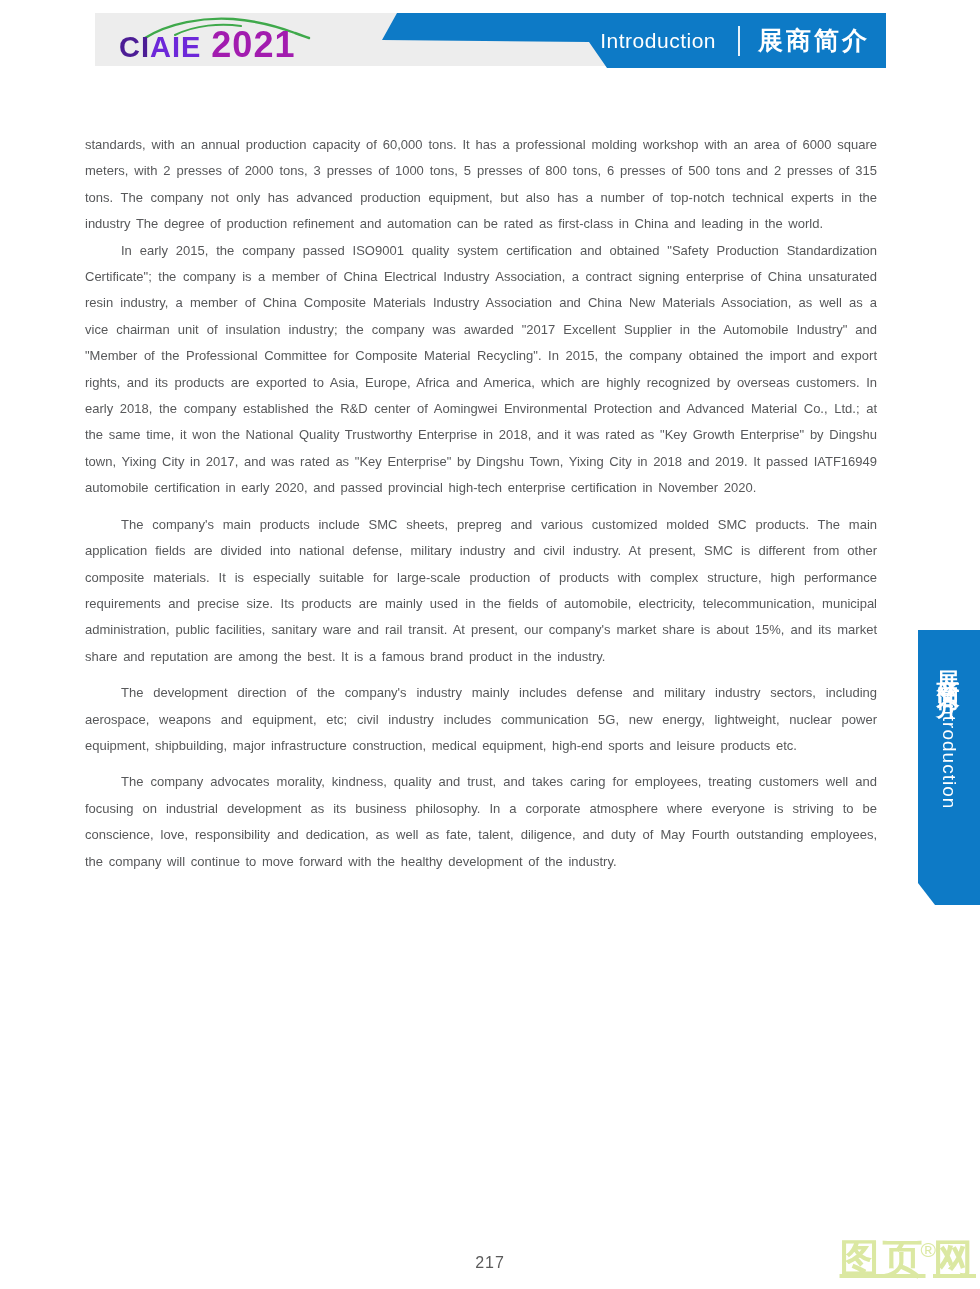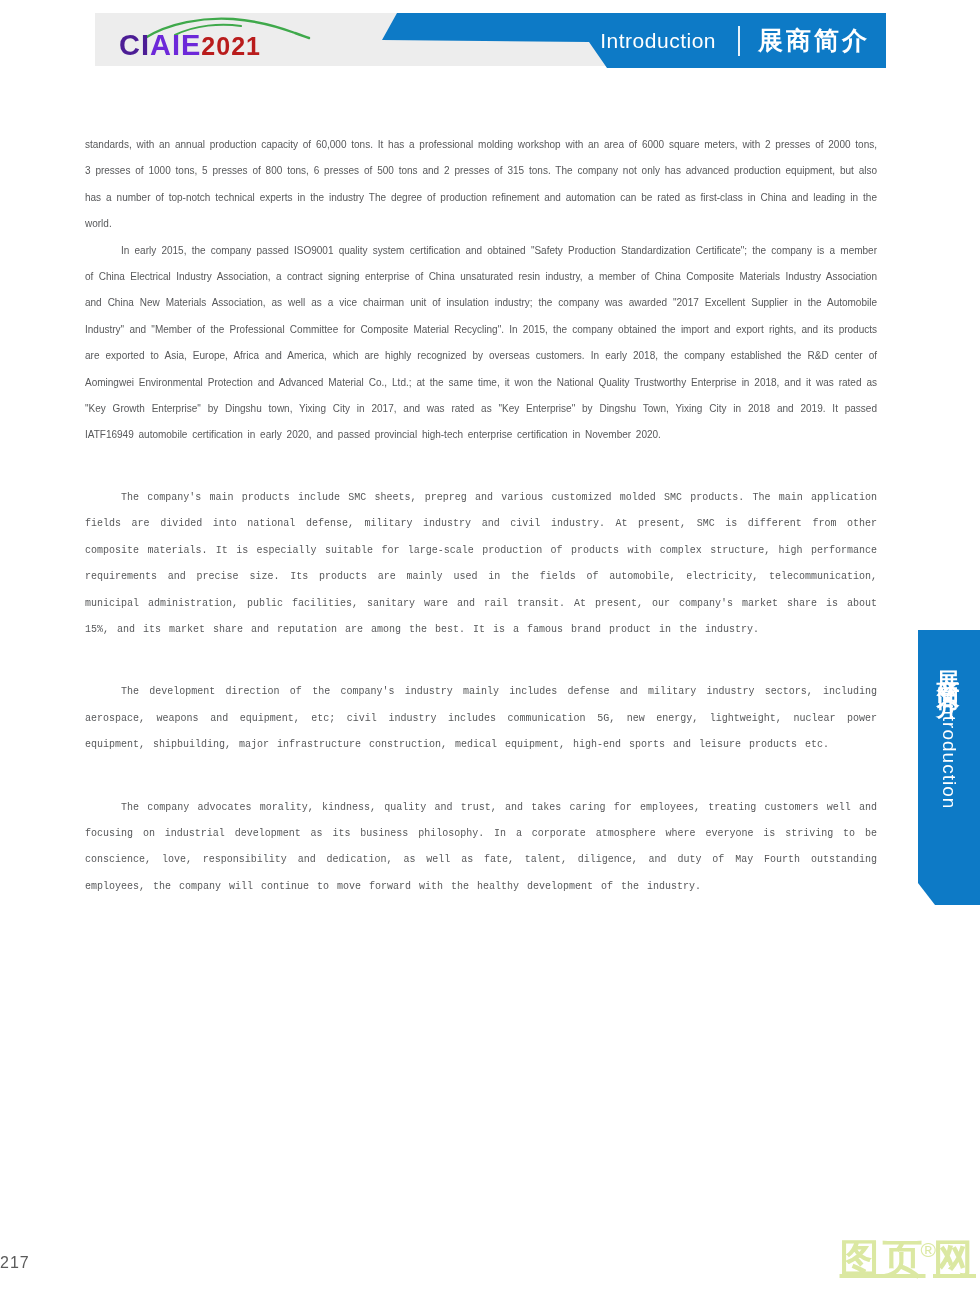--- a/index.html
+++ b/index.html
@@ -15,63 +15,63 @@
     position:absolute; left:95px; top:13px; width:512px; height:53px;
     background:#ededed;
     clip-path:polygon(0 0, 492px 0, 512px 100%, 0 100%);
   }
   .logo { position:absolute; left:18px; top:0; width:330px; height:53px; }
   .logo-car { position:absolute; left:28px; top:1px; }
   .logo-text { position:absolute; left:6px; top:15px; white-space:nowrap;
     font-weight:800; font-size:29px; letter-spacing:1px; line-height:34px; }
   .logo-ci  { color:#4c1d95; }
   .logo-aie { color:#6d28d9; }
-  .logo-year { color:#b91c1c; font-weight:700; font-size:25px; letter-spacing:1px; }
+  .logo-year { color:#a21caf; font-weight:700; font-size:36px; margin-left:10px; letter-spacing:1px; }
 
   .hdr-blue {
     position:absolute; left:382px; top:13px; width:504px; height:55px;
     background:#0d7ac6;
     clip-path:polygon(15px 0, 100% 0, 100% 100%, 225px 100%, 207px 29px, 0 27px);
     display:flex; align-items:center; justify-content:flex-end;
     padding-right:16px; color:#ffffff;
   }
   .hdr-title-en { font-size:21px; letter-spacing:0.5px; }
   .hdr-divider { width:2px; height:30px; background:#ffffff; opacity:0.9; margin:0 18px 0 22px; }
   .hdr-title-zh { font-size:25px; font-weight:700; letter-spacing:3px; }
 
   
   .content {
     position:absolute; left:85px; top:132px; width:792px;
-    font-size:10px; line-height:26.4px; color:#57585a;
+    font-size:13px; line-height:26.4px; color:#57585a;
     text-align:justify; text-align-last:left;
     word-spacing:2px;
   }
   .content p.indent { text-indent:36px; }
-  .content p.spaced { margin-top:36px;font-family:Liberation Mono, monospace; }
+  .content p.spaced { margin-top:10px; }
 
   
   .side-tab {
     position:absolute; left:918px; top:630px; width:62px; height:275px;
     background:#0d7ac6;
     clip-path:polygon(0 0, 100% 0, 100% 100%, 17px 100%, 0 253px);
     color:#ffffff;
   }
   .side-tab-inner {
     position:absolute; left:0; top:22px; width:100%; height:240px;
     writing-mode:vertical-rl;
     display:flex; align-items:center; justify-content:flex-start;
     text-align:center;
   }
   .side-zh { font-size:23px; font-weight:700; letter-spacing:8px; }
   .side-en { font-size:19px; margin-top:14px; letter-spacing:1px; }
 
   
   .page-number {
     position:absolute; left:0; top:1254px; width:100%;
-    text-align:left; font-size:16px; color:#5a5a5a; letter-spacing:1px;
+    text-align:center; font-size:16px; color:#5a5a5a; letter-spacing:1px;
   }
   .watermark {
     position:absolute; right:4px; bottom:0px;
     font-size:40px; font-weight:700; color:#dbe8a2; letter-spacing:3px;
     white-space:nowrap; line-height:48px;text-decoration:underline;
   }
   .watermark .reg {
     display:inline-block; font-size:21px; font-weight:400;
     transform:translateY(-15px); margin:0 -3px 0 -5px; letter-spacing:0;
   }

